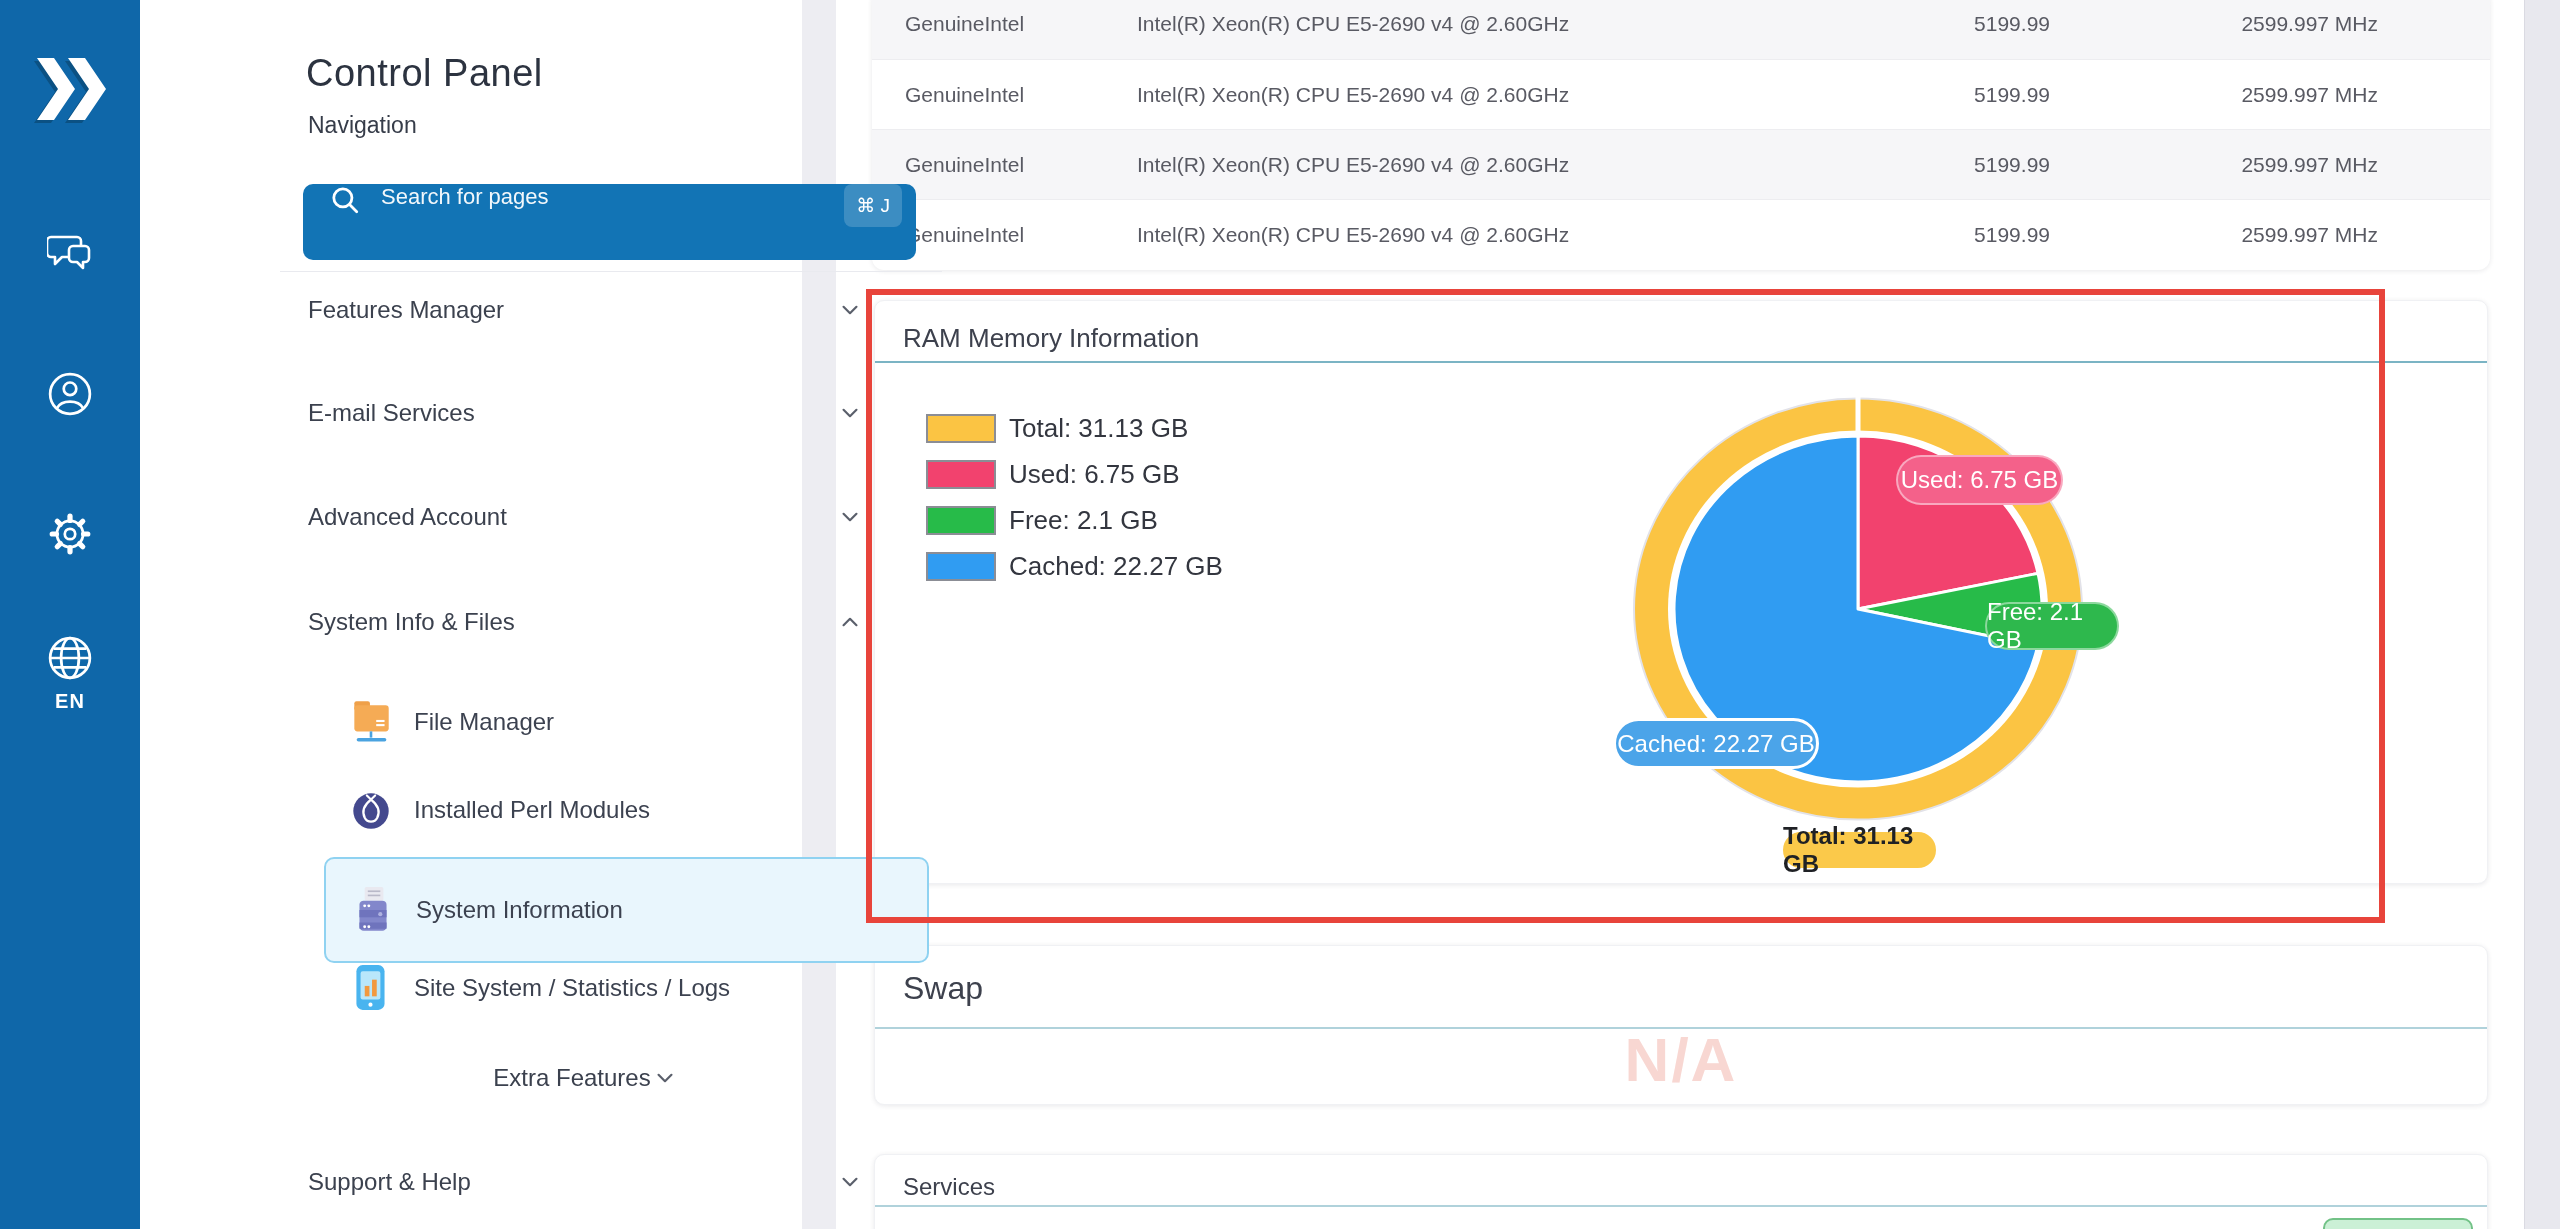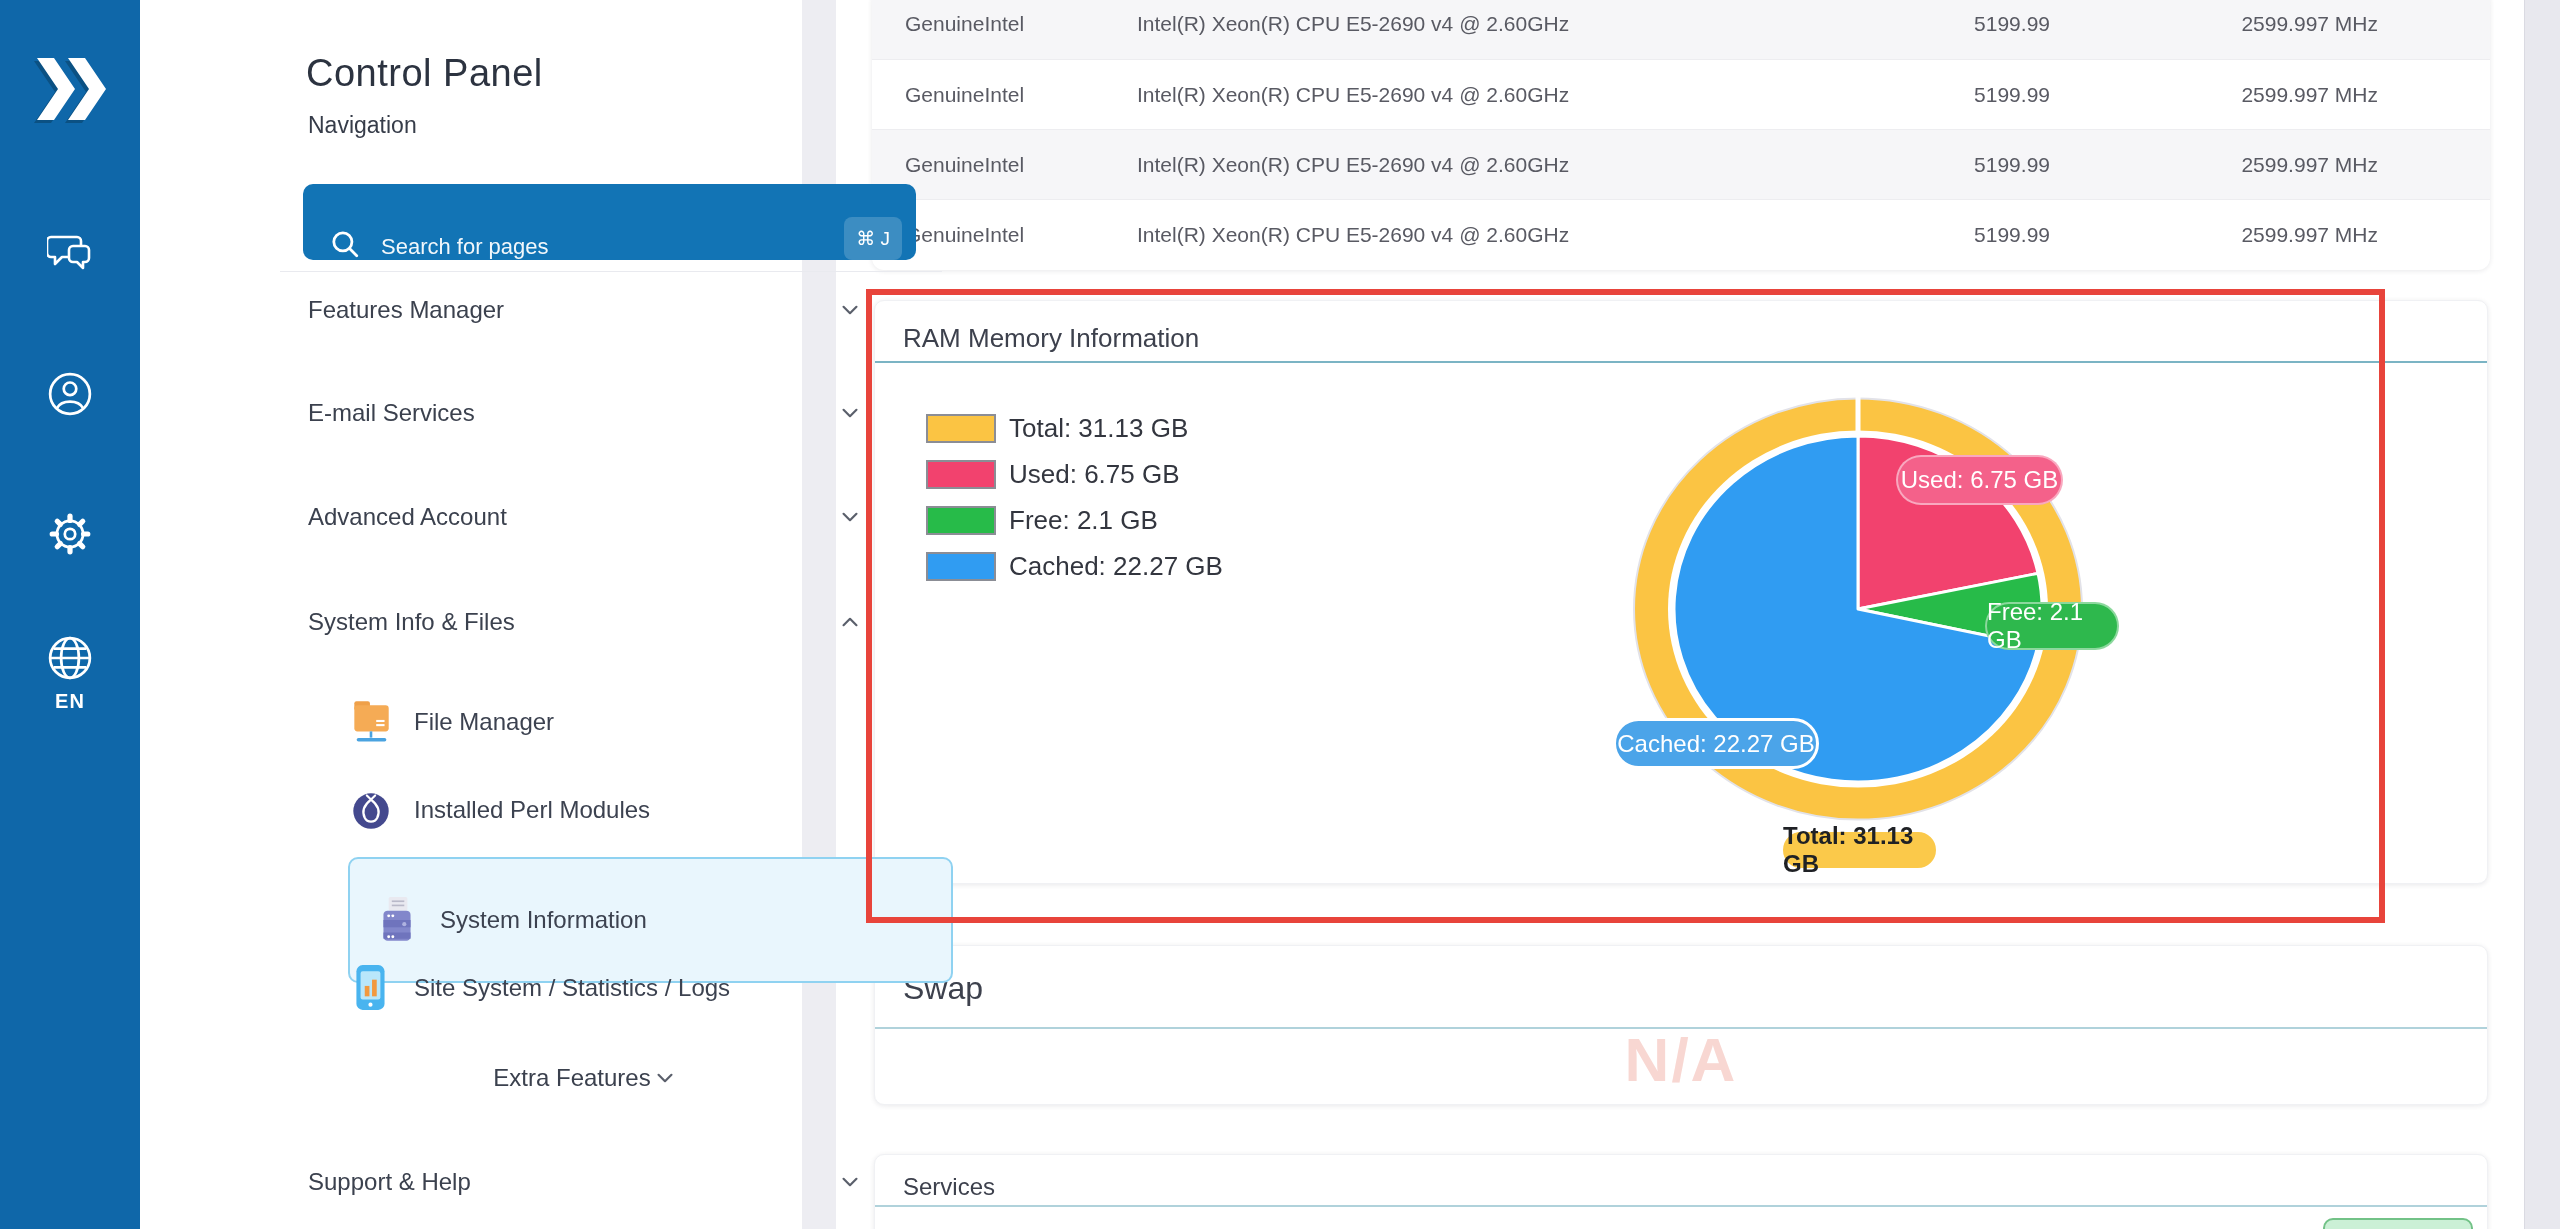--- a/index.html
+++ b/index.html
@@ -10,21 +10,21 @@
   .rail { position:absolute; left:0; top:0; width:140px; height:1229px; background:#0f67a9; z-index:10; }
   .rail-btn { position:absolute; left:42px; width:56px; height:56px; display:flex; align-items:center; justify-content:center; cursor:pointer; }
   .rail-lang { position:absolute; left:0; width:140px; text-align:center; color:#fff; font-size:20px; font-weight:bold; letter-spacing:1px; }
   .logo { position:absolute; left:28px; top:48px; width:84px; height:84px; cursor:pointer; }
 
   
   .sidebar { position:absolute; left:140px; top:0; width:662px; height:1229px; background:#fff; z-index:9; }
   .cp-title { position:absolute; left:166px; top:52px; font-size:38px; font-weight:500; color:#2c3340; letter-spacing:.5px; }
   .cp-sub   { position:absolute; left:168px; top:112px; font-size:23px; color:#363c49; }
   .search { position:absolute; left:163px; top:184px; width:613px; height:76px; background:#1274b5; border-radius:10px;
-            display:flex; align-items:flex-end; padding:0 14px 0 26px; }
+            display:flex; align-items:flex-start; padding:0 14px 0 26px; }
   .search input { flex:1; background:transparent; border:none; outline:none; color:#fff; font-size:22px; margin-left:20px;
                   font-family:"Liberation Sans", sans-serif; }
   .search input::placeholder { color:#fff; opacity:.95; }
   .kbd { background:rgba(255,255,255,.18); border-radius:8px; padding:10px 12px; color:#fff; font-size:19px; white-space:nowrap; }
   .side-divider { position:absolute; left:140px; top:271px; width:662px; height:1px; background:#e9eaef; }
 
   .nav-header { position:absolute; left:168px; width:600px; height:48px; display:flex; align-items:center;
                 justify-content:space-between; font-size:24px; color:#3b414e; cursor:pointer; }
   .nav-header .chev { margin-right:44px; }
 
@@ -211,21 +211,21 @@
     <span class="ico">
       <svg width="42" height="50" viewBox="0 0 40 48">
         <circle cx="20" cy="25" r="17" fill="#44498e"></circle>
         <path d="M20 14 C26.5 19 29 25 26 31.5 C23.5 36.5 16.5 36.5 14 31.5 C11 25 13.5 19 20 14 Z" fill="none" stroke="#fff" stroke-width="2.2"></path>
         <path d="M20 14 l4 -4 M20 14 l-4 -4" stroke="#fff" stroke-width="2" stroke-linecap="round"></path>
       </svg>
     </span>
     <span class="lbl">Installed Perl Modules</span>
   </div>
 
-  <div class="nav-item selected" style="top:857px; height:126px;margin-left:24px;">
+  <div class="nav-item selected" style="top:857px; height:106px;">
     <span class="ico">
       <svg width="42" height="50" viewBox="0 0 40 48">
         <rect x="12" y="2" width="18" height="13" rx="1.5" fill="#e9e9f0"></rect>
         <line x1="15" y1="6" x2="27" y2="6" stroke="#b9b9c9" stroke-width="1.6"></line>
         <line x1="15" y1="10" x2="27" y2="10" stroke="#b9b9c9" stroke-width="1.6"></line>
         <rect x="7" y="15" width="26" height="29" rx="4" fill="#8287cb"></rect>
         <rect x="7" y="24" width="26" height="7" fill="#6f74bd"></rect>
         <rect x="7" y="36" width="26" height="6" fill="#6f74bd"></rect>
         <circle cx="12" cy="20" r="1.4" fill="#fff"></circle>
           <circle cx="16" cy="20" r="1.4" fill="#fff"></circle>

